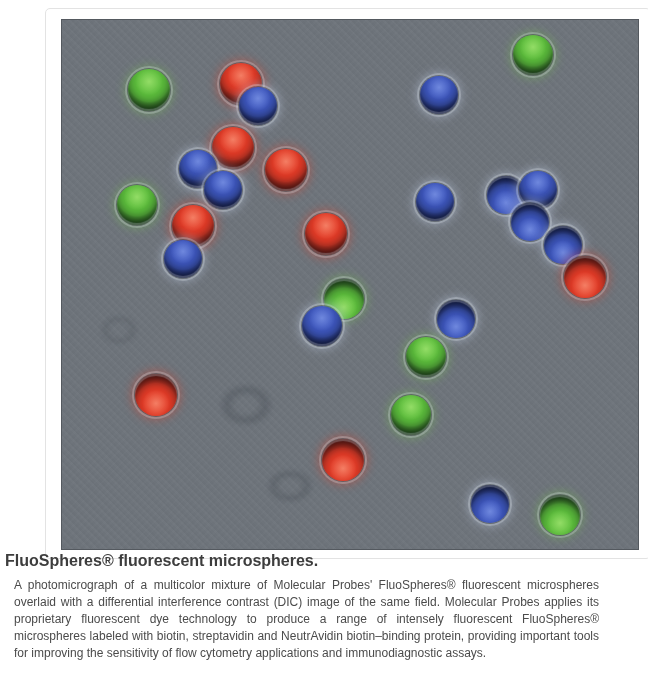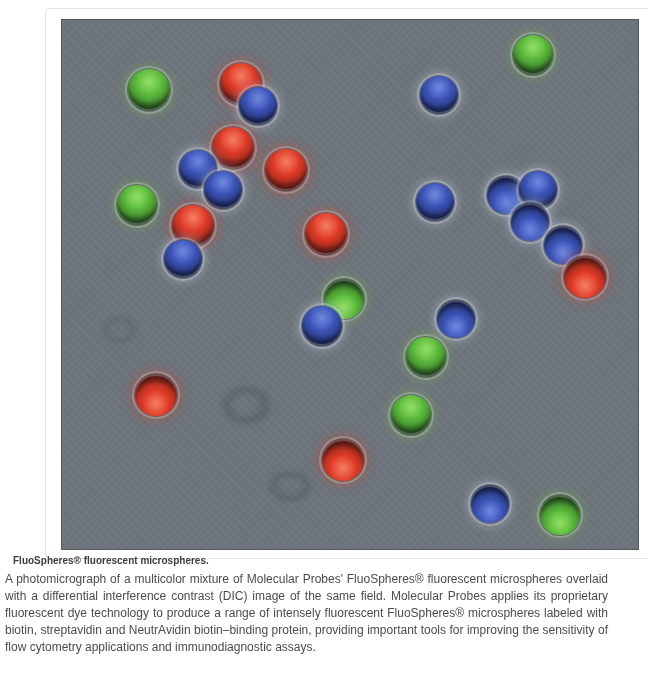--- a/index.html
+++ b/index.html
@@ -23,25 +23,25 @@
     background-image:
       repeating-linear-gradient(45deg,  rgba(255,255,255,0.020) 0 2px, rgba(0,0,0,0.016) 2px 4px, transparent 4px 6px),
       repeating-linear-gradient(-45deg, rgba(255,255,255,0.014) 0 2px, transparent 2px 5px);
   }
   .sphere { position: absolute; border-radius: 50%; }
   .smudge { position: absolute; border-radius: 50%; filter: blur(1px); }
   .caption {
     position: absolute; left: 5px; top: 553px; width: 603px; margin: 0;
   }
   .caption-title {
-    font-size: 10px; font-weight: bold; line-height: 15px; color: #3d3d3d;
-    margin: 0 0 3px 8px;
+    font-size: 16px; font-weight: bold; line-height: 15px; color: #3d3d3d;
+    margin: 0 0 3px 0;
   }
   .caption-body {
-    font-size: 12px; line-height: 17px; color: #4b4b4b; margin: 0;
+    font-size: 12px; line-height: 17px; color: #4b4b4b; margin: 9px;
     text-align: justify;
   }
 </style>
 </head>
 <body>
 
 <figure class="figure-frame" style="border-color: rgb(227, 227, 227); background: rgb(255, 255, 255);">
   <div class="photo" style="background: rgb(109, 115, 122); border-color: rgb(84, 89, 95);">
       <div class="smudge" style="left: 151px; top: 359px; width: 66px; height: 52px; background: radial-gradient(closest-side, rgba(40, 46, 54, 0) 30%, rgba(40, 46, 54, 0.2) 58%, rgba(40, 46, 54, 0) 85%);"></div>
       <div class="smudge" style="left: 199px; top: 445px; width: 58px; height: 42px; background: radial-gradient(closest-side, rgba(40, 46, 54, 0) 30%, rgba(40, 46, 54, 0.18) 58%, rgba(40, 46, 54, 0) 85%);"></div>

